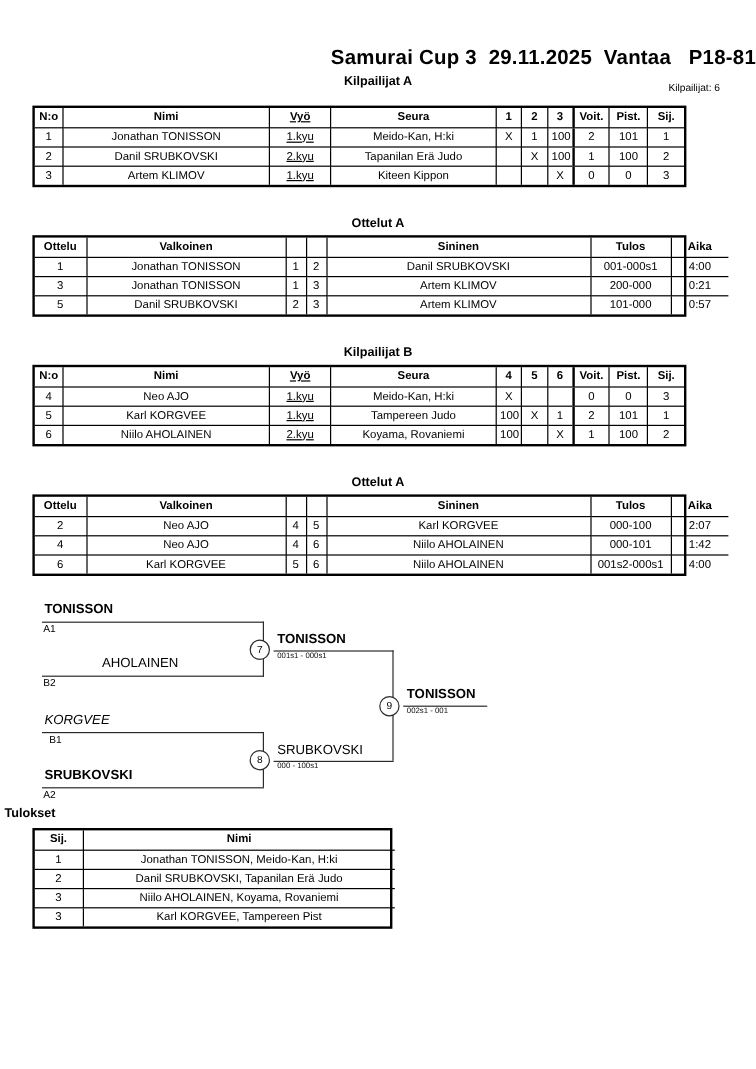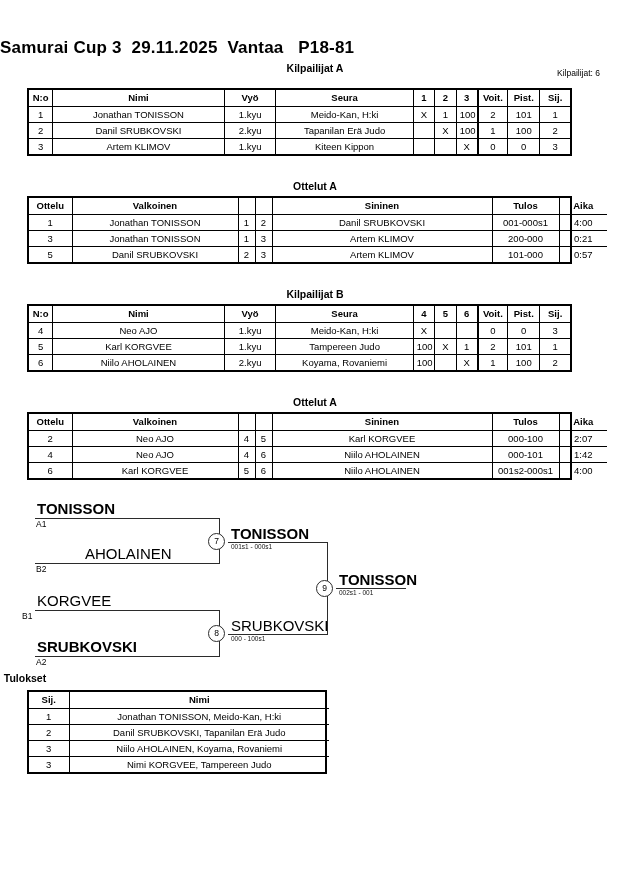--- a/index.html
+++ b/index.html
@@ -14,21 +14,21 @@
     font-family: "Liberation Sans", sans-serif;
     color: #000000;
     overflow: hidden;
   }
 
   
   .doc-title {
     position: absolute;
     left: 0; top: 38px;
     width: 630px;
-    text-align: left;
+    text-align: right;
     font-size: 17px;
     font-weight: bold;
     letter-spacing: 0.2px;
     white-space: pre;
   }
   .section-title {
     position: absolute;
     width: 630px;
     left: 0;
     text-align: center;
@@ -79,21 +79,21 @@
   table.grid tbody tr:last-child td { border-bottom: none; }
 
   .c { text-align: center; }
   .l { text-align: center; }
   .b { font-weight: bold; }
   .thickL { border-left: 2px solid #000 !important; }
 
   
   .pool .no      { width: 22px; }
   .pool .nimi    { width: 160px; }
-  .pool .vyo     { width: 48px; }
+  .pool .vyo     { width: 48px; text-decoration: underline; }
   .pool .seura   { width: 128px; }
   .pool .mx      { width: 20px; }
   .pool .voit    { width: 28px; }
   .pool .pist    { width: 30px; }
   .pool .sij     { width: 28px; }
 
   
   .mt .ott   { width: 43px; }
   .mt .valk  { width: 166px; }
   .mt .n1    { width: 17px; }
@@ -109,21 +109,21 @@
   
   #bracket {
     position: absolute;
     left: 0;
     top: 490px;
     width: 630px;
     height: 185px;
   }
   .br-name {
     position: absolute;
-    font-size: 15px;
+    font-size: 11px;
     white-space: nowrap;
     line-height: 11px;
     text-align: right;
   }
   .br-name.win { font-weight: bold; }
   .br-seed {
     position: absolute;
     font-size: 8.5px;
     line-height: 10px;
     white-space: nowrap;
@@ -384,23 +384,23 @@
   <div class="hline" style="left:35px; top:73px; width:185px;"></div>
   <div class="br-seed" style="left:36px; top:74px;">B2</div>
 
   <div class="vline" style="left:219px; top:28px; height:46px;"></div>
   <div class="mcircle" style="left:208px; top:43px;">7</div>
 
   <div class="br-name win" style="left:231px; top:38px;">TONISSON</div>
   <div class="hline" style="left:228px; top:52px; width:100px;"></div>
   <div class="br-score" style="left:231px; top:53px;">001s1 - 000s1</div>
 
-  <div class="br-name" style="left:37px; top:105px;">KORGVEE</div>
+  <div class="br-name" style="left:37px; top:105px;font-style:italic;">KORGVEE</div>
   <div class="hline" style="left:35px; top:120px; width:185px;"></div>
-  <div class="br-seed" style="left:22px; top:121px;">B1</div>
+  <div class="br-seed" style="left:41px; top:121px;">B1</div>
 
   <div class="br-name win" style="left:37px; top:151px;">SRUBKOVSKI</div>
   <div class="hline" style="left:35px; top:166px; width:185px;"></div>
   <div class="br-seed" style="left:36px; top:167px;">A2</div>
 
   <div class="vline" style="left:219px; top:120px; height:46px;"></div>
   <div class="mcircle" style="left:208px; top:135px;">8</div>
 
   <div class="br-name" style="left:231px; top:130px;">SRUBKOVSKI</div>
   <div class="hline" style="left:228px; top:144px; width:100px;"></div>
@@ -432,17 +432,17 @@
         <tr>
           <td class="sij c">2</td>
           <td class="nimi l">Danil SRUBKOVSKI, Tapanilan Erä Judo</td>
         </tr>
         <tr>
           <td class="sij c">3</td>
           <td class="nimi l">Niilo AHOLAINEN, Koyama, Rovaniemi</td>
         </tr>
         <tr>
           <td class="sij c">3</td>
-          <td class="nimi l">Nimi KORGVEE, Tampereen Judo</td>
+          <td class="nimi l">Karl KORGVEE, Tampereen Pist</td>
         </tr>
       </tbody>
   </table>
 </div>
 
 </body></html>

